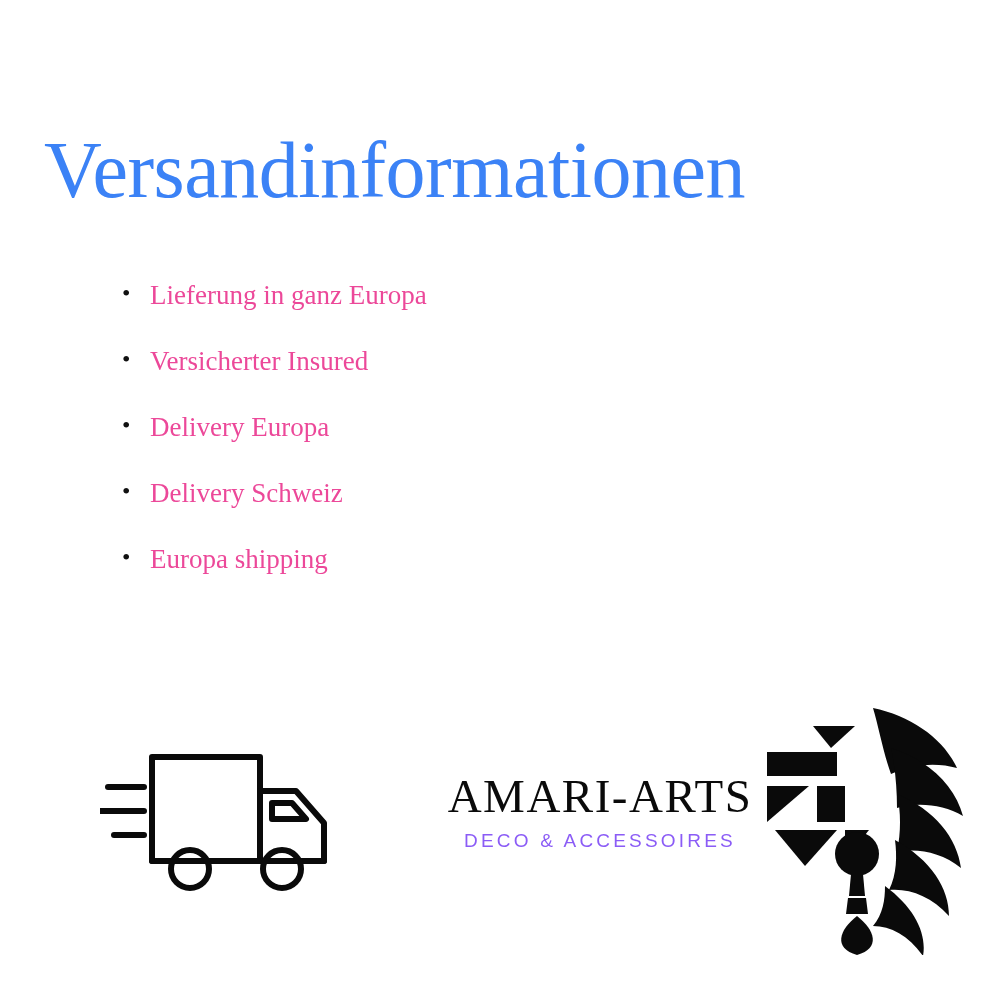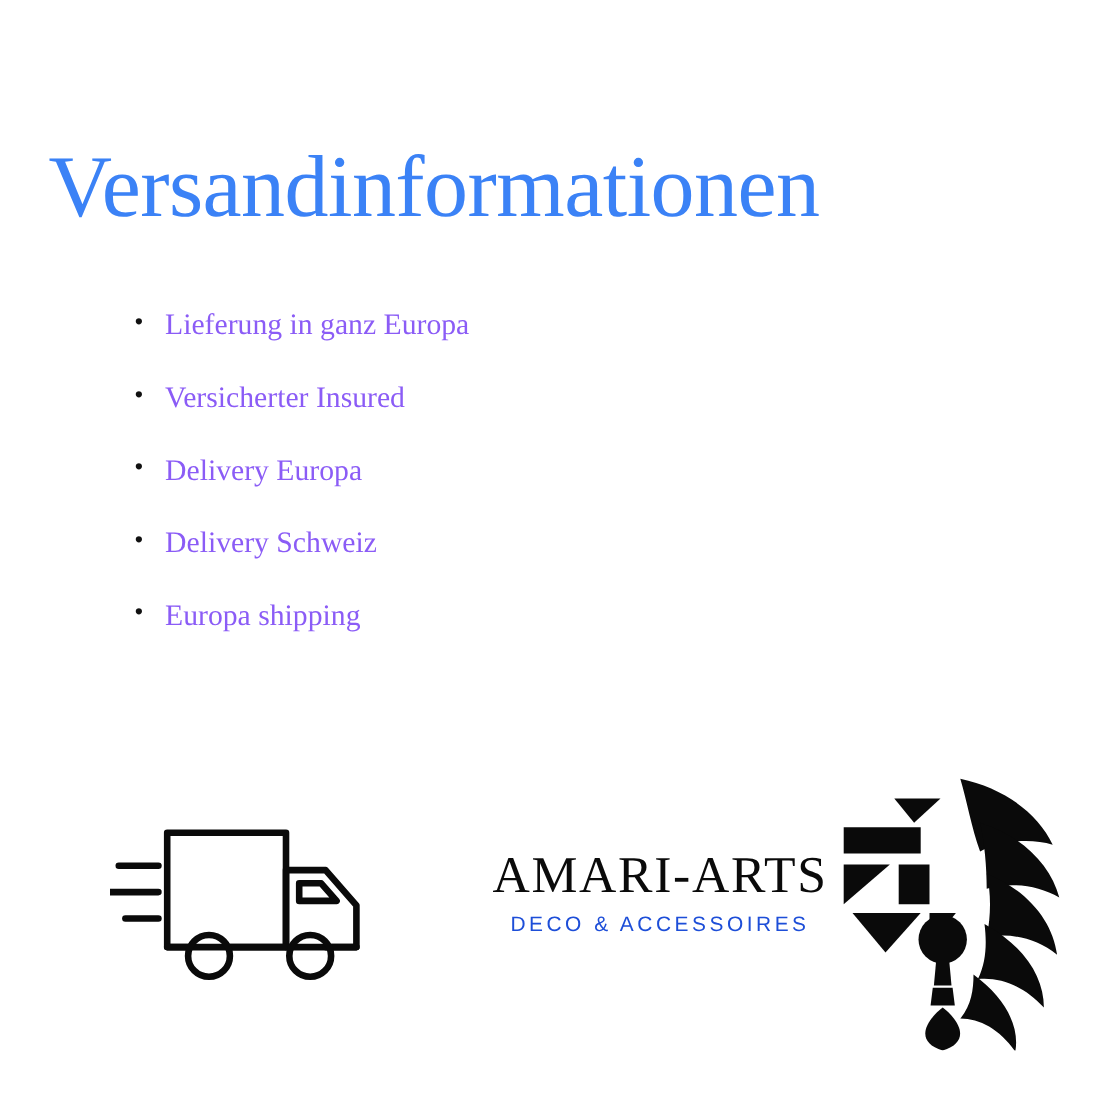--- a/index.html
+++ b/index.html
@@ -34,21 +34,21 @@
     left: 122px;
     top: 282px;
     width: 720px;
     list-style: none;
   }
   .bullets li {
     position: relative;
     font-family: "Liberation Serif", serif;
     font-size: 27px;
     line-height: 1.0;
-    color: #8b5cf6;
+    color: #ec4899;
     padding-left: 28px;
     margin-bottom: 39px;
     white-space: nowrap;
   }
   .bullets li::before {
     content: "\2022";
     position: absolute;
     left: 0;
     top: -1px;
     font-size: 24px;
@@ -78,21 +78,21 @@
     letter-spacing: 1.5px;
     color: #0a0a0a;
     line-height: 1.05;
     white-space: nowrap;
   }
   .brand-sub {
     margin-top: 9px;
     font-family: "Liberation Sans", sans-serif;
     font-size: 19px;
     letter-spacing: 3.2px;
-    color: #1d4ed8;
+    color: #8b5cf6;
     white-space: nowrap;
   }
 
   
   .logo-mark {
     position: absolute;
     left: 705px;
     top: 690px;
     width: 260px;
     height: 265px;

